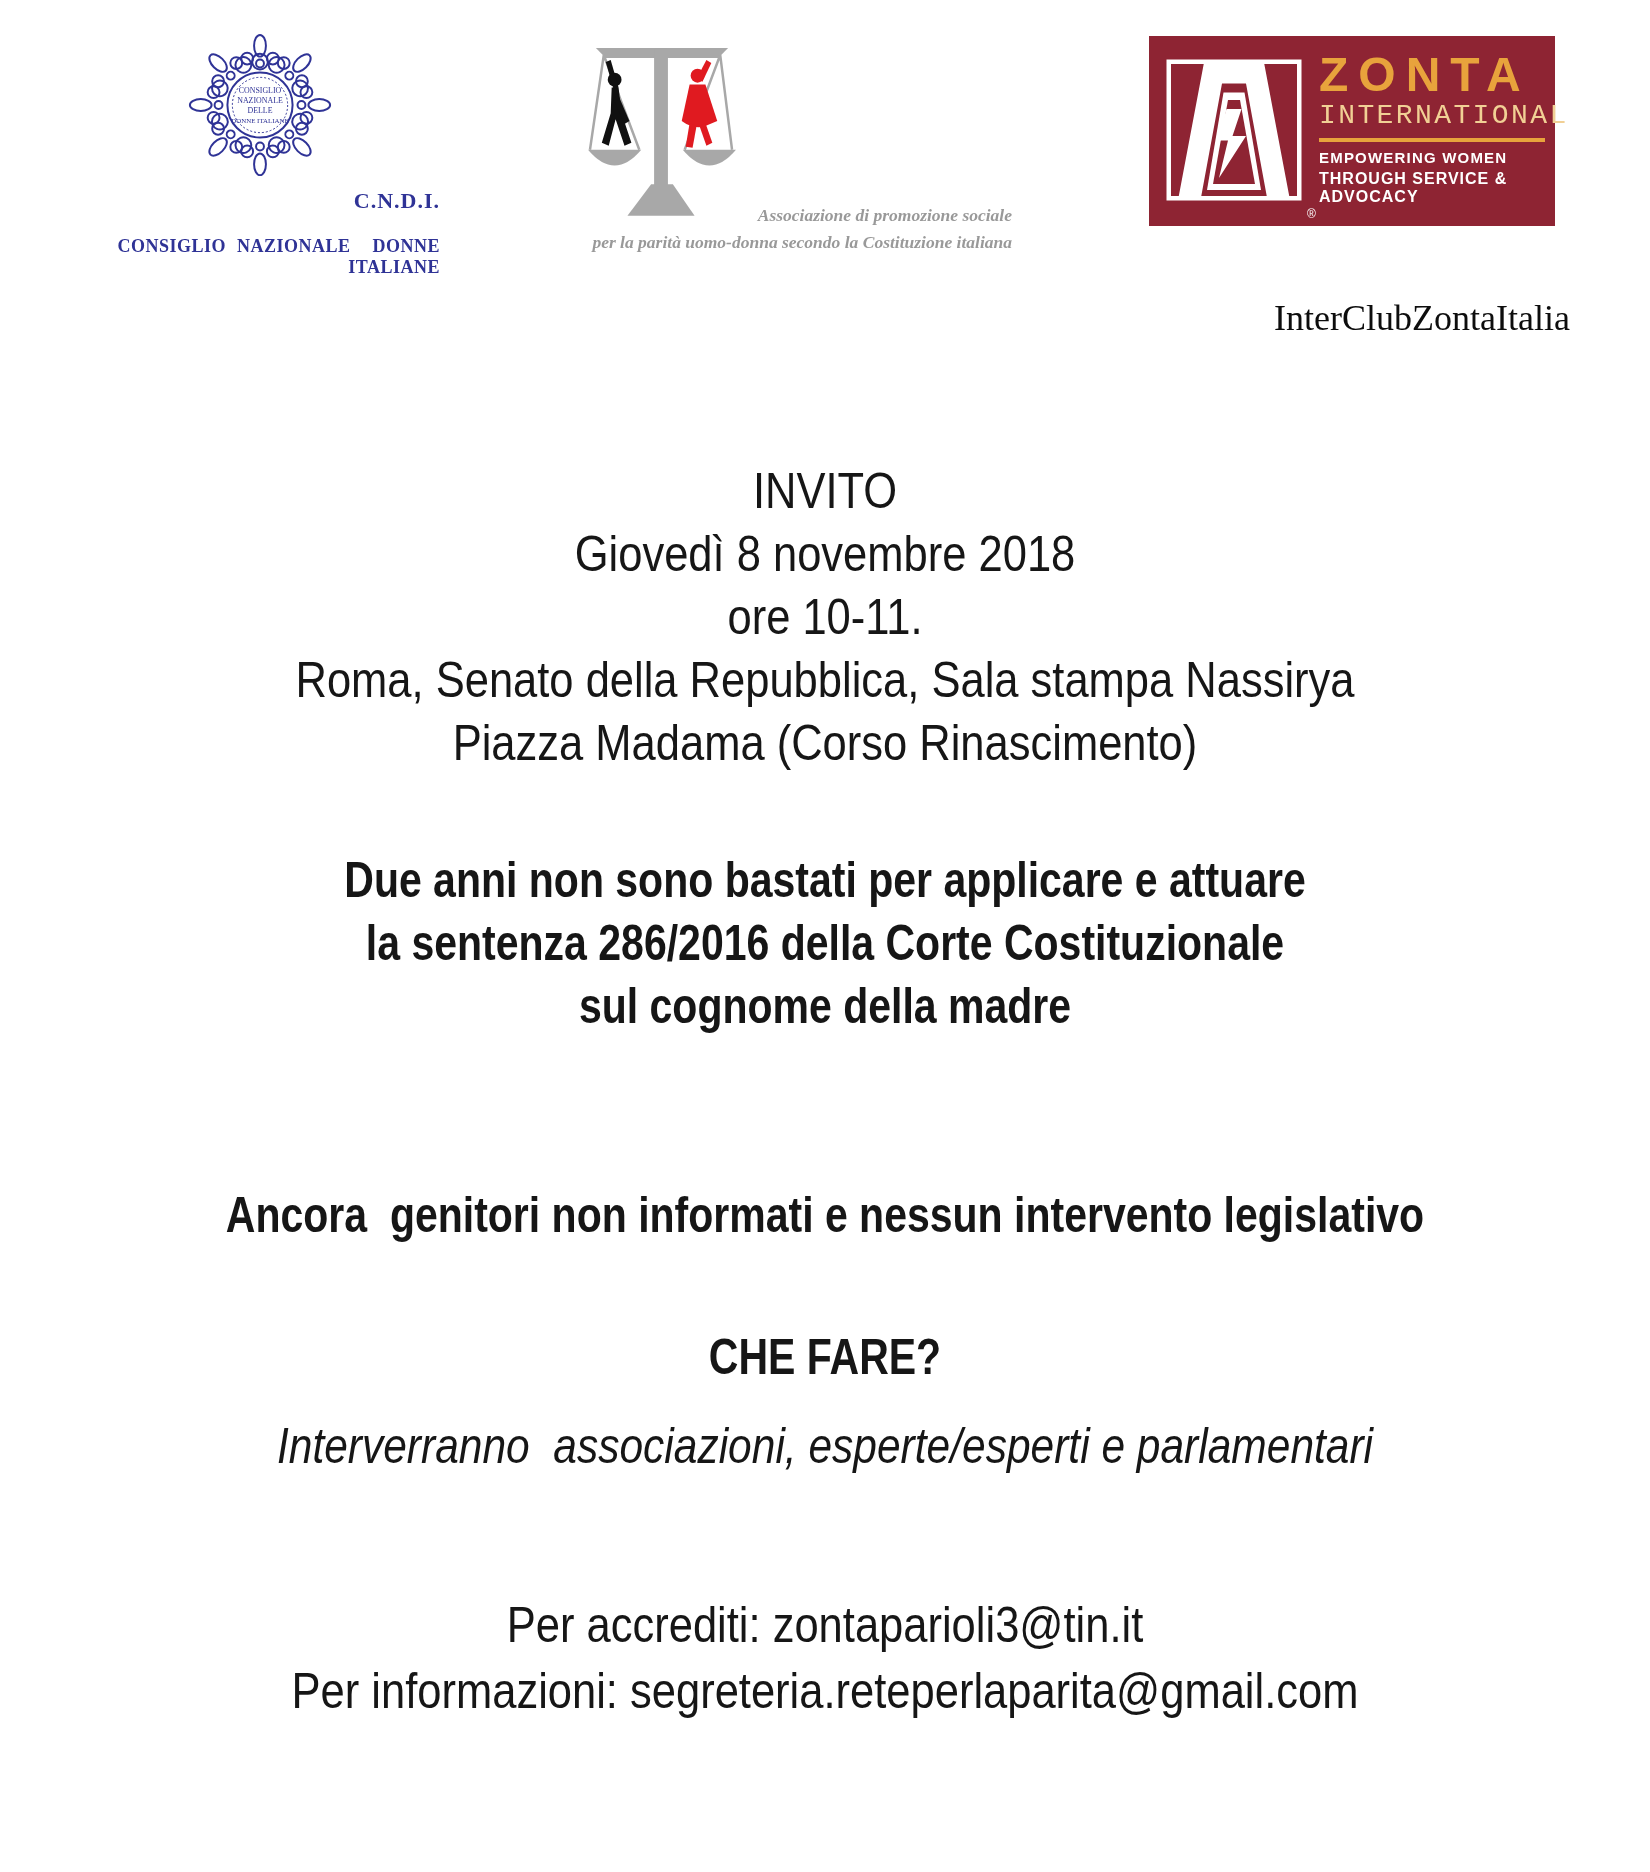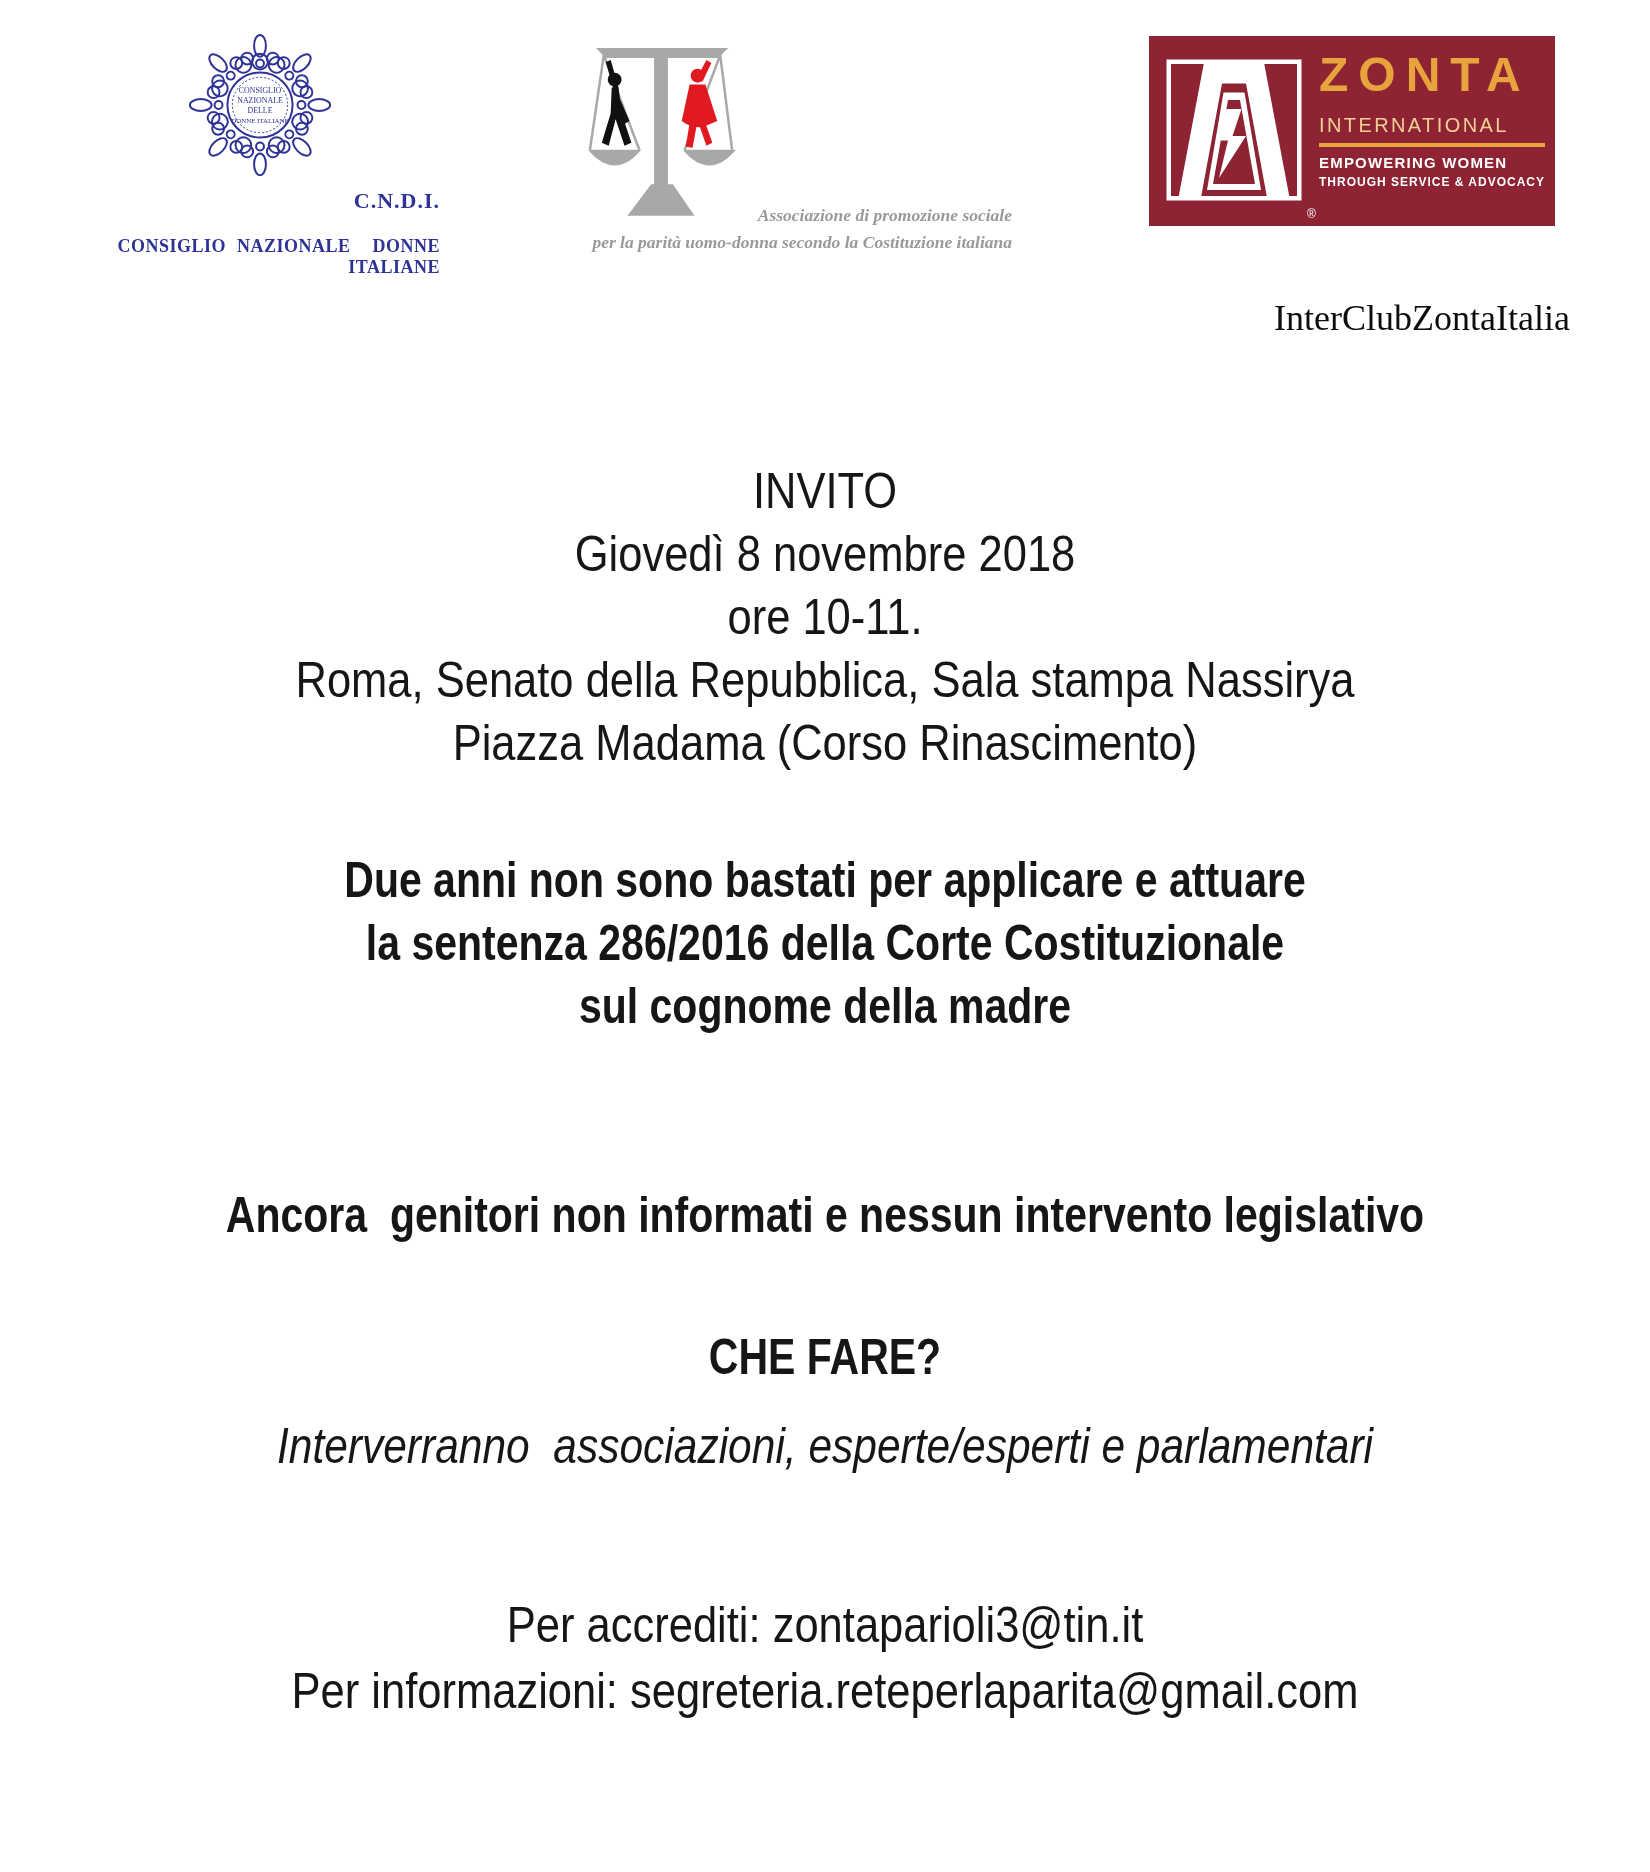--- a/index.html
+++ b/index.html
@@ -24,24 +24,24 @@
   .rete-title{position:absolute;left:700px;top:136px;width:360px;text-align:center;
     font-family:"Liberation Serif",serif;font-weight:bold;font-size:31px;color:#1c1c1c;}
   .rete-subs{position:absolute;left:560px;top:202px;width:452px;text-align:right;
     font-family:"Liberation Serif",serif;font-style:italic;font-size:17.5px;
     line-height:27px;color:var(--subgray);font-weight:bold;}
   .zonta-box{position:absolute;left:1149px;top:36px;width:406px;height:190px;
     background:var(--maroon);display:flex;}
   .zonta-emblem{margin:14px 0 0 10px;flex:0 0 auto;}
   .zonta-textcol{margin:15px 0 0 10px;}
   .zonta-name{font-size:48px;font-weight:bold;color:var(--gold);letter-spacing:10px;line-height:1;}
-  .zonta-name2{font-size:20px;color:var(--gold-light);letter-spacing:2.4px;margin-top:16px;line-height:1;}
+  .zonta-name2{font-size:28px;color:var(--gold-light);letter-spacing:2.4px;margin-top:3px;line-height:1;font-family:Liberation Mono, monospace;}
   .zonta-rule{width:226px;height:4px;background:var(--gold);margin:8px 0 7px 0;}
   .zonta-tag1{font-size:15px;font-weight:bold;color:#fff;letter-spacing:1.2px;line-height:1.2;}
-  .zonta-tag2{font-size:12px;font-weight:bold;color:#fff;letter-spacing:1px;margin-top:3px;}
+  .zonta-tag2{font-size:16px;font-weight:bold;color:#fff;letter-spacing:1px;margin-top:3px;}
   .zonta-reg{position:absolute;left:158px;bottom:5px;color:#fff;font-size:12px;}
   .interclub{position:absolute;left:1130px;top:297px;width:440px;text-align:right;
     font-family:"Liberation Serif",serif;font-size:36px;color:#0d0d0d;}
   
   .block{position:absolute;left:0;width:1650px;text-align:center;font-size:50px;line-height:63px;}
   .cond{transform:scaleX(.87);transform-origin:50% 50%;}
   .condb{transform:scaleX(.82);transform-origin:50% 50%;font-weight:bold;}
   .condi{transform:scaleX(.85);transform-origin:50% 50%;font-style:italic;}
   .p-details{top:460px;}
   .p-statement{top:849px;}

